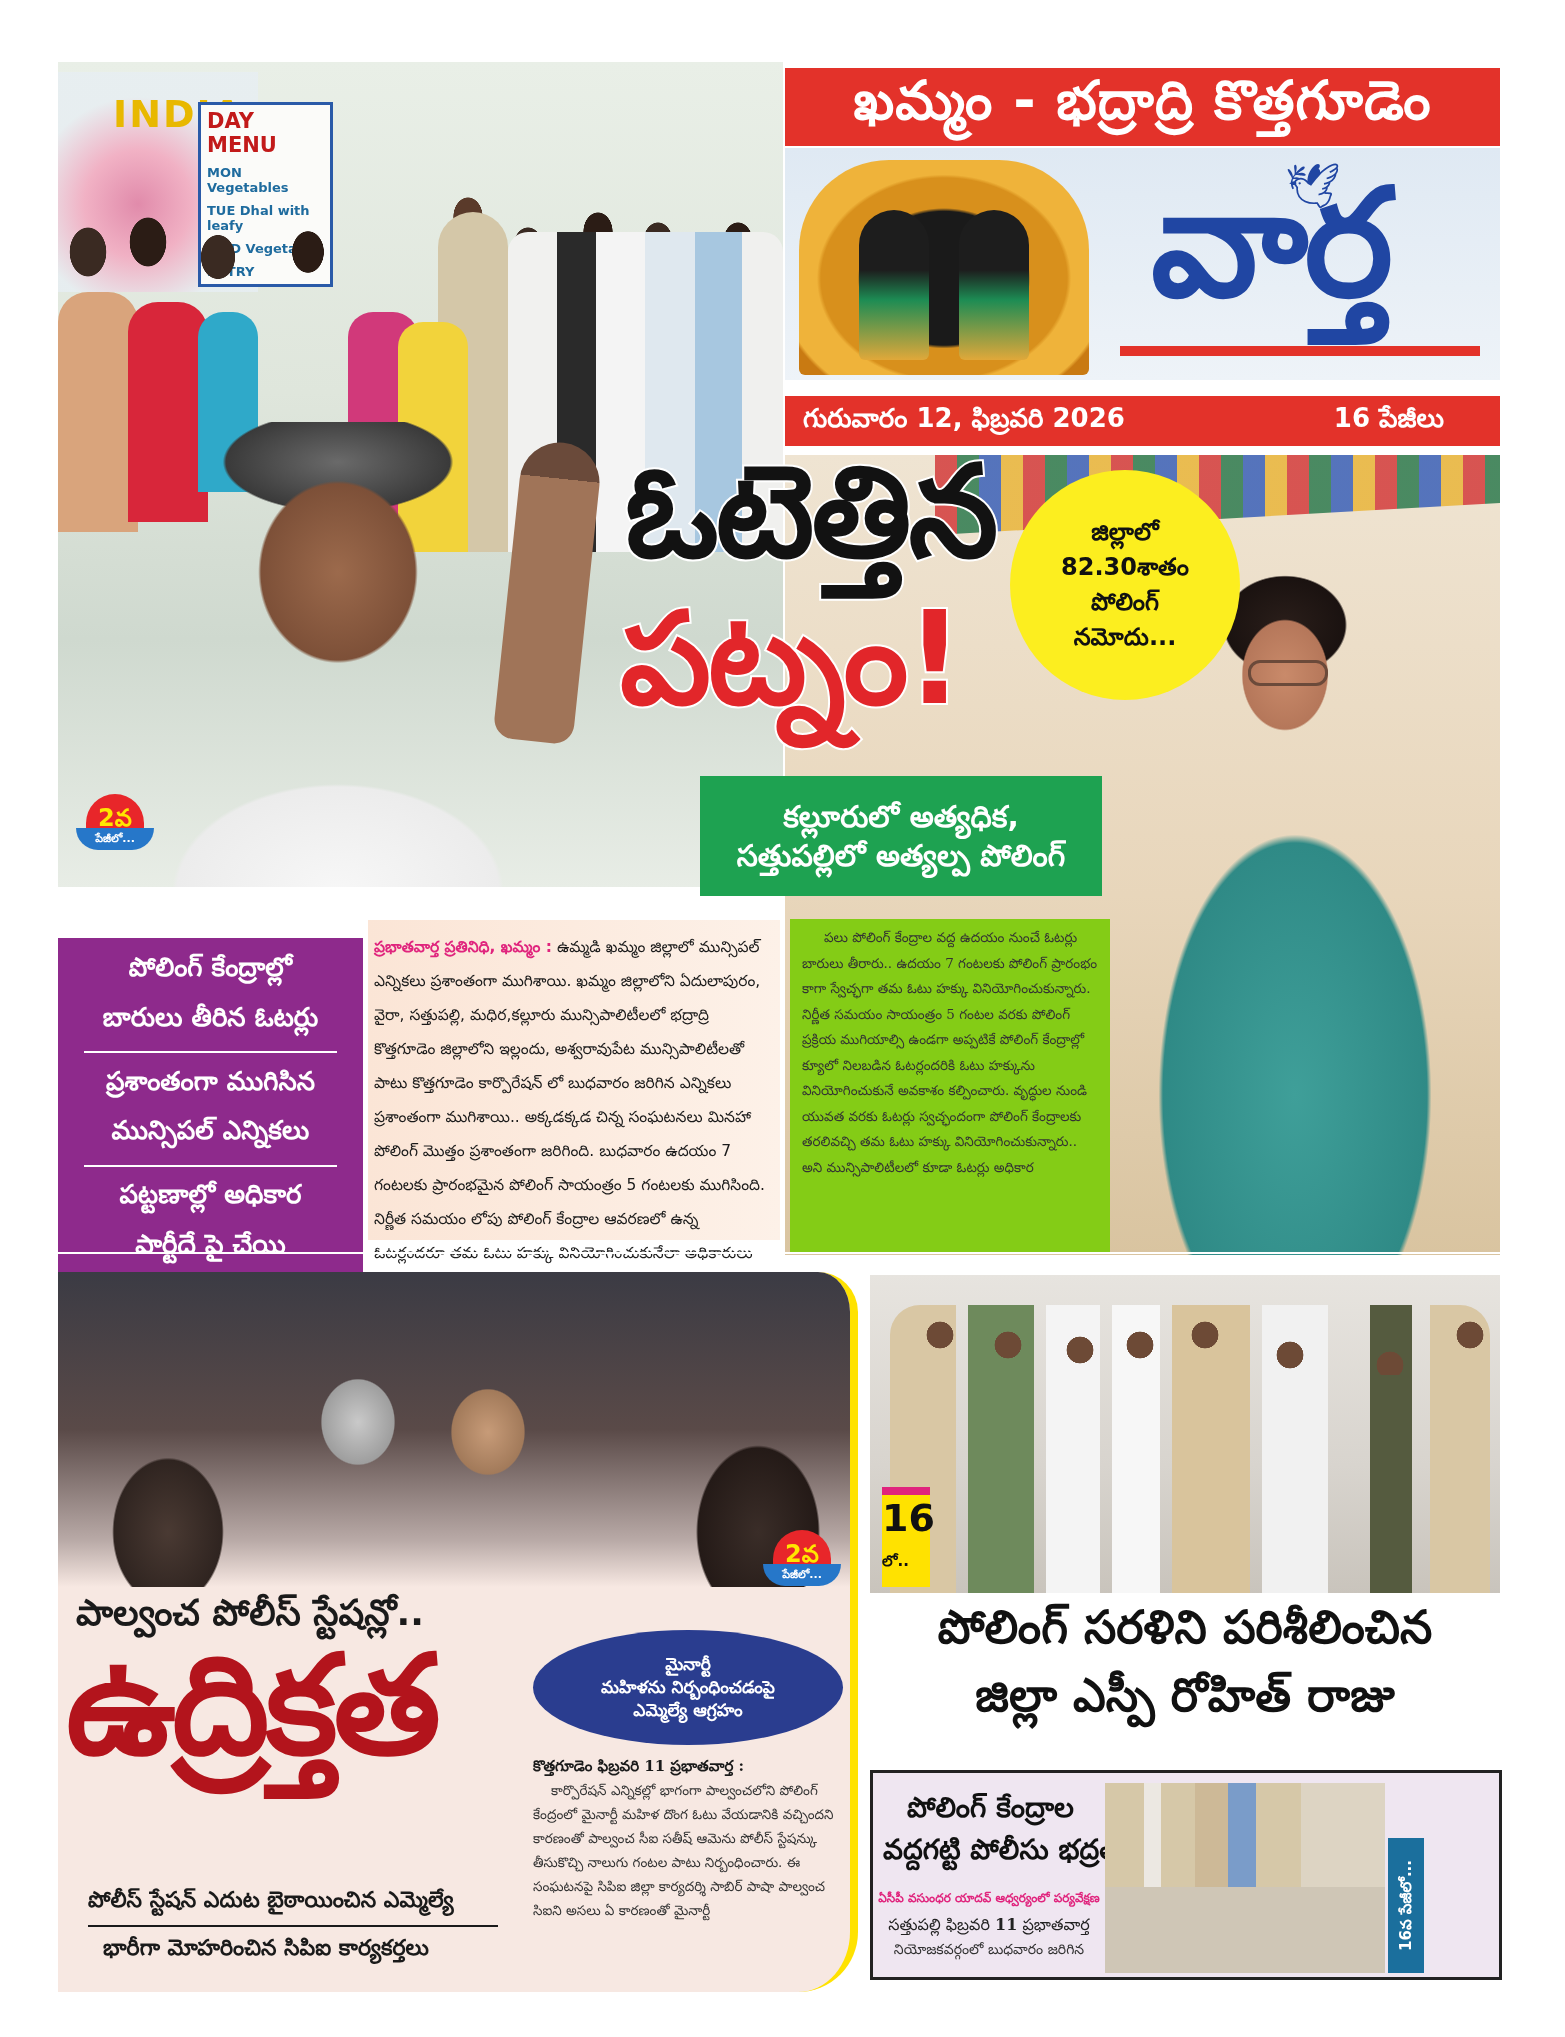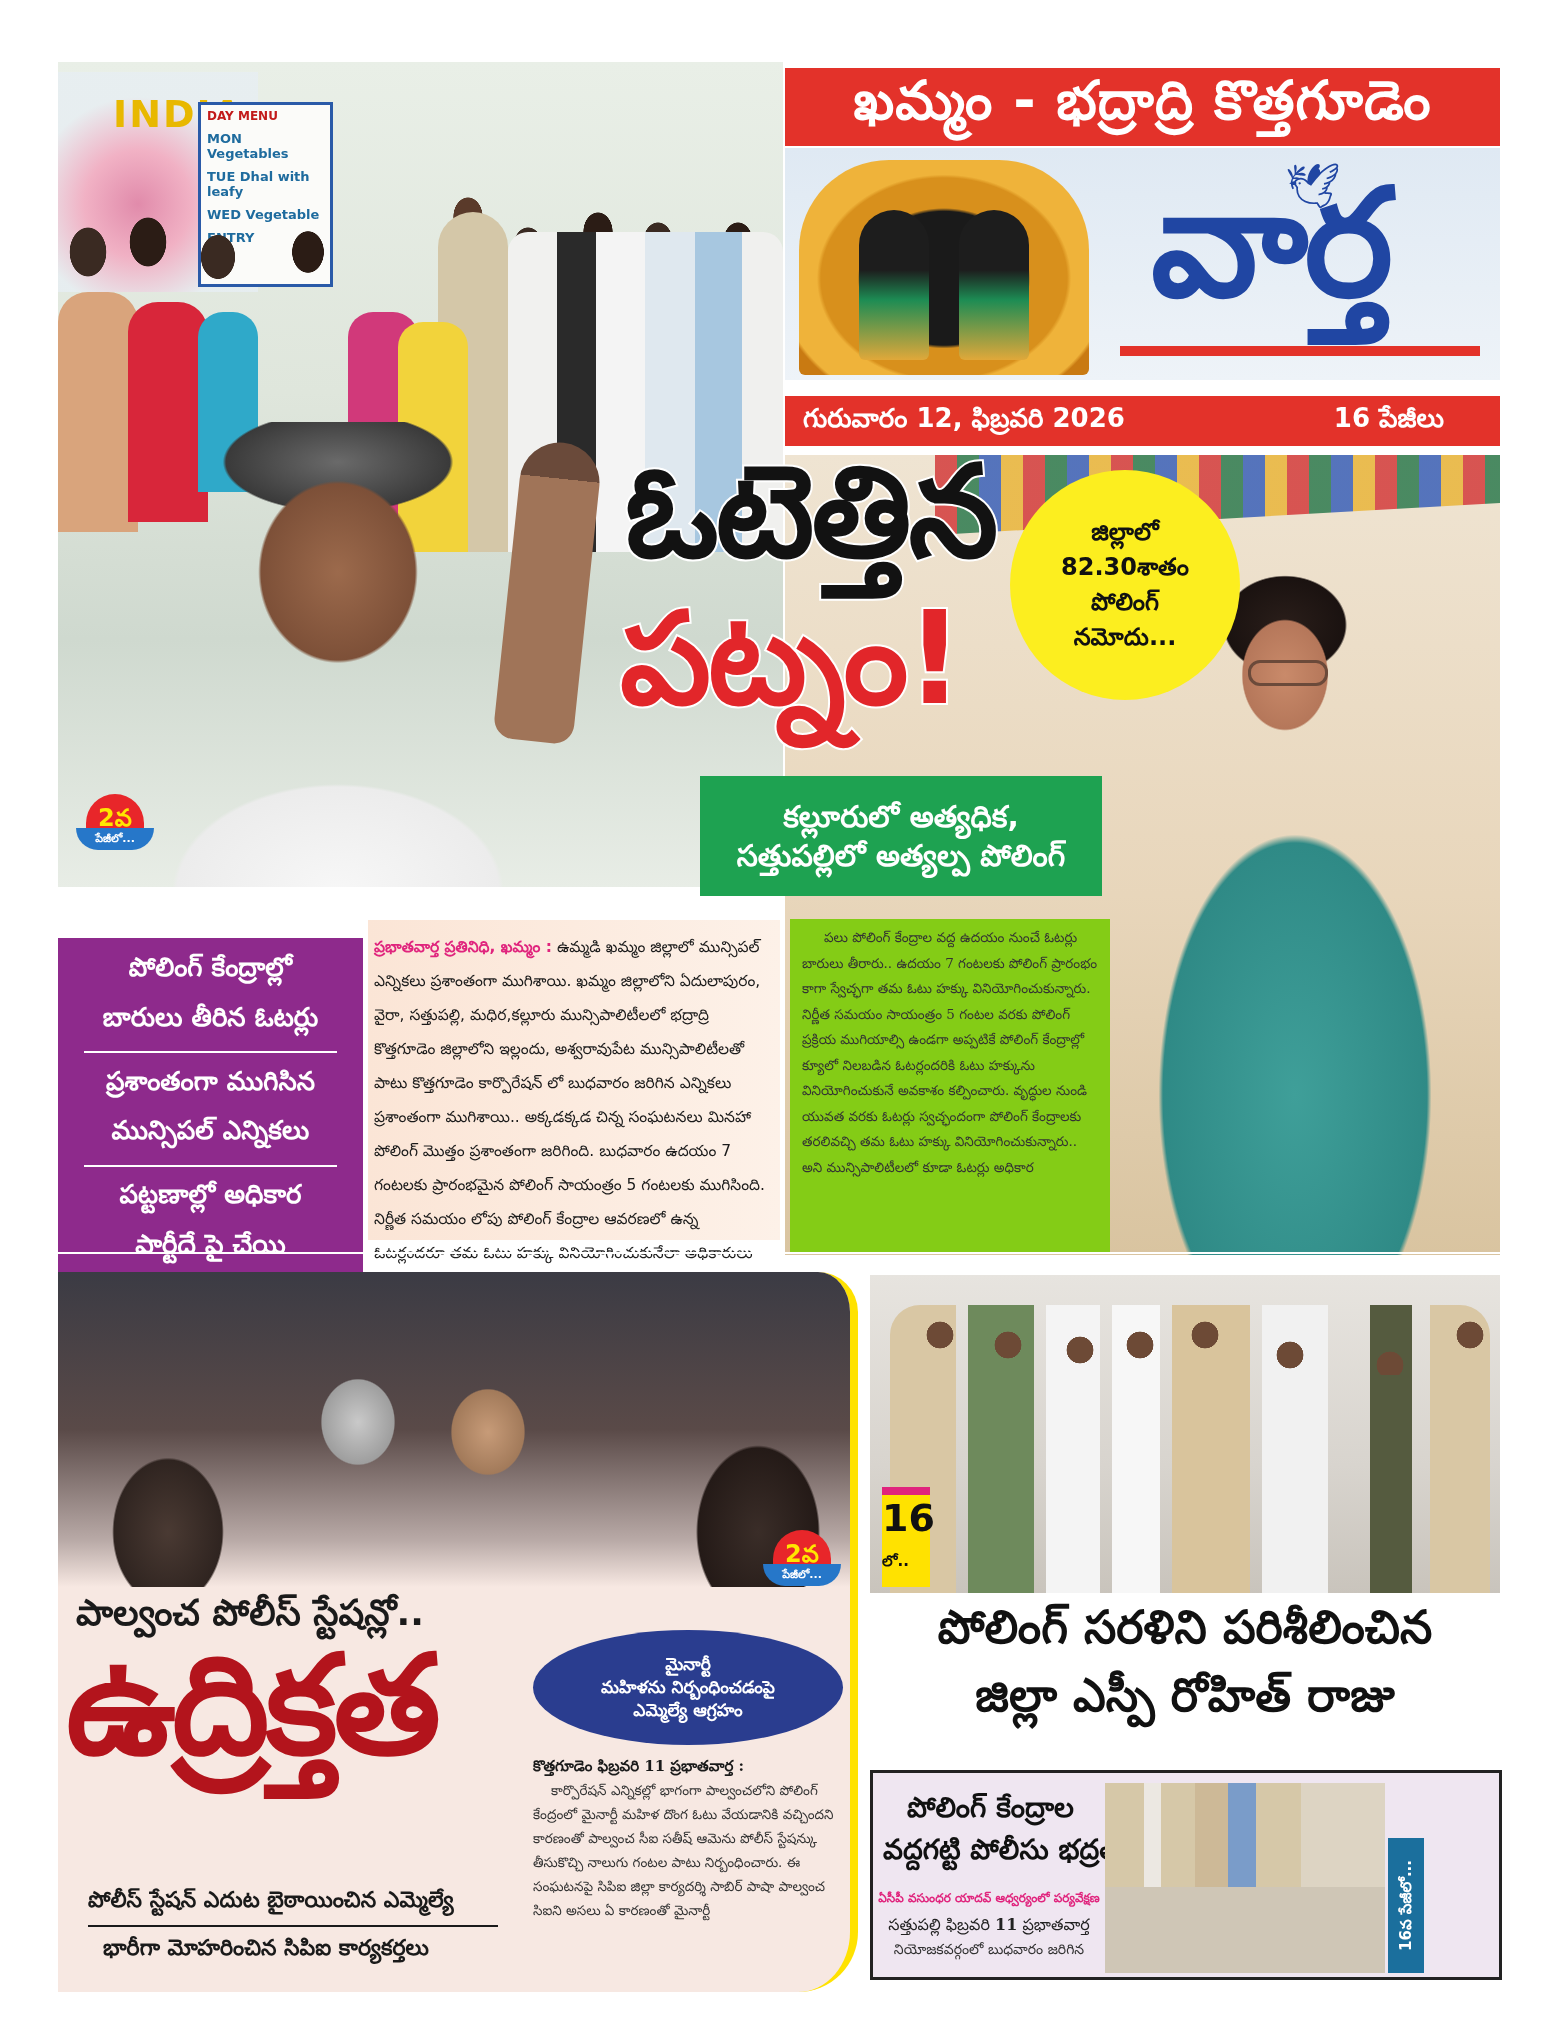--- a/index.html
+++ b/index.html
@@ -11,21 +11,21 @@
 
   
   .photo-top {
     left: 58px; top: 62px; width: 725px; height: 825px; overflow: hidden;
     background: linear-gradient(180deg, #e9efe7 0%, #dfe6dc 40%, #cfd9cf 70%, #e8ede6 100%);
   }
   .wall-map { left: 0; top: 10px; width: 200px; height: 220px; background: radial-gradient(circle at 40% 60%, #e07aa1 0, #f3a7bf 30%, #e7eef2 60%); opacity: .85; }
   .india-label { left: 55px; top: 30px; font: bold 38px "DejaVu Sans", sans-serif; color: #e8b800; letter-spacing: 2px; }
   .menu-board { left: 140px; top: 40px; width: 135px; height: 185px; background: #fbfbf9; border: 3px solid #2a5aa8; }
   .menu-board span { display:block; font: bold 13px "DejaVu Sans", sans-serif; color: #1e6b9e; padding: 4px 6px; }
-  .menu-board .mh { color:#c21a1a; font-size: 12px; }
+  .menu-board .mh { color:#c21a1a; font-size: 21px; }
   .crowd-row { left: 0; top: 120px; width: 725px; height: 280px;
     background:
       radial-gradient(ellipse 30px 40px at 30px 70px, #3a2a22 60%, transparent 62%),
       radial-gradient(ellipse 30px 40px at 90px 60px, #2b1c15 60%, transparent 62%),
       radial-gradient(ellipse 28px 36px at 160px 75px, #3a2a22 60%, transparent 62%),
       radial-gradient(ellipse 26px 34px at 250px 70px, #2b1c15 60%, transparent 62%),
       radial-gradient(ellipse 24px 32px at 410px 35px, #5a3a2a 60%, transparent 62%),
       radial-gradient(ellipse 24px 32px at 470px 65px, #3a2a22 60%, transparent 62%),
       radial-gradient(ellipse 24px 32px at 540px 50px, #2b1c15 60%, transparent 62%),
       radial-gradient(ellipse 24px 32px at 600px 60px, #3a2a22 60%, transparent 62%),

